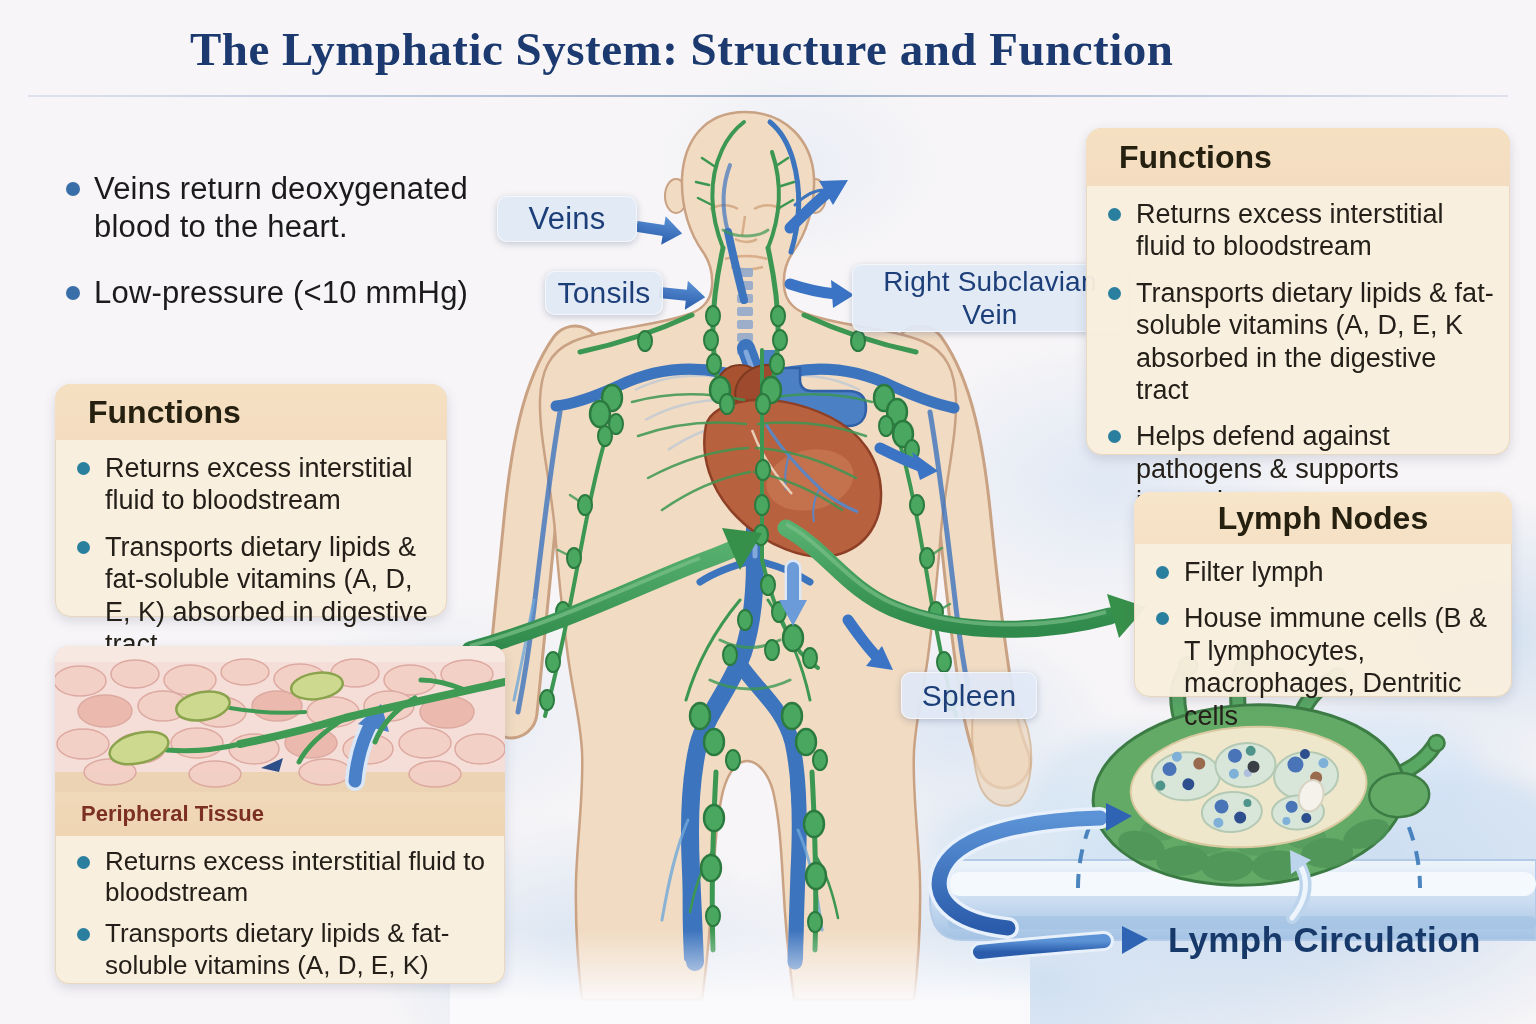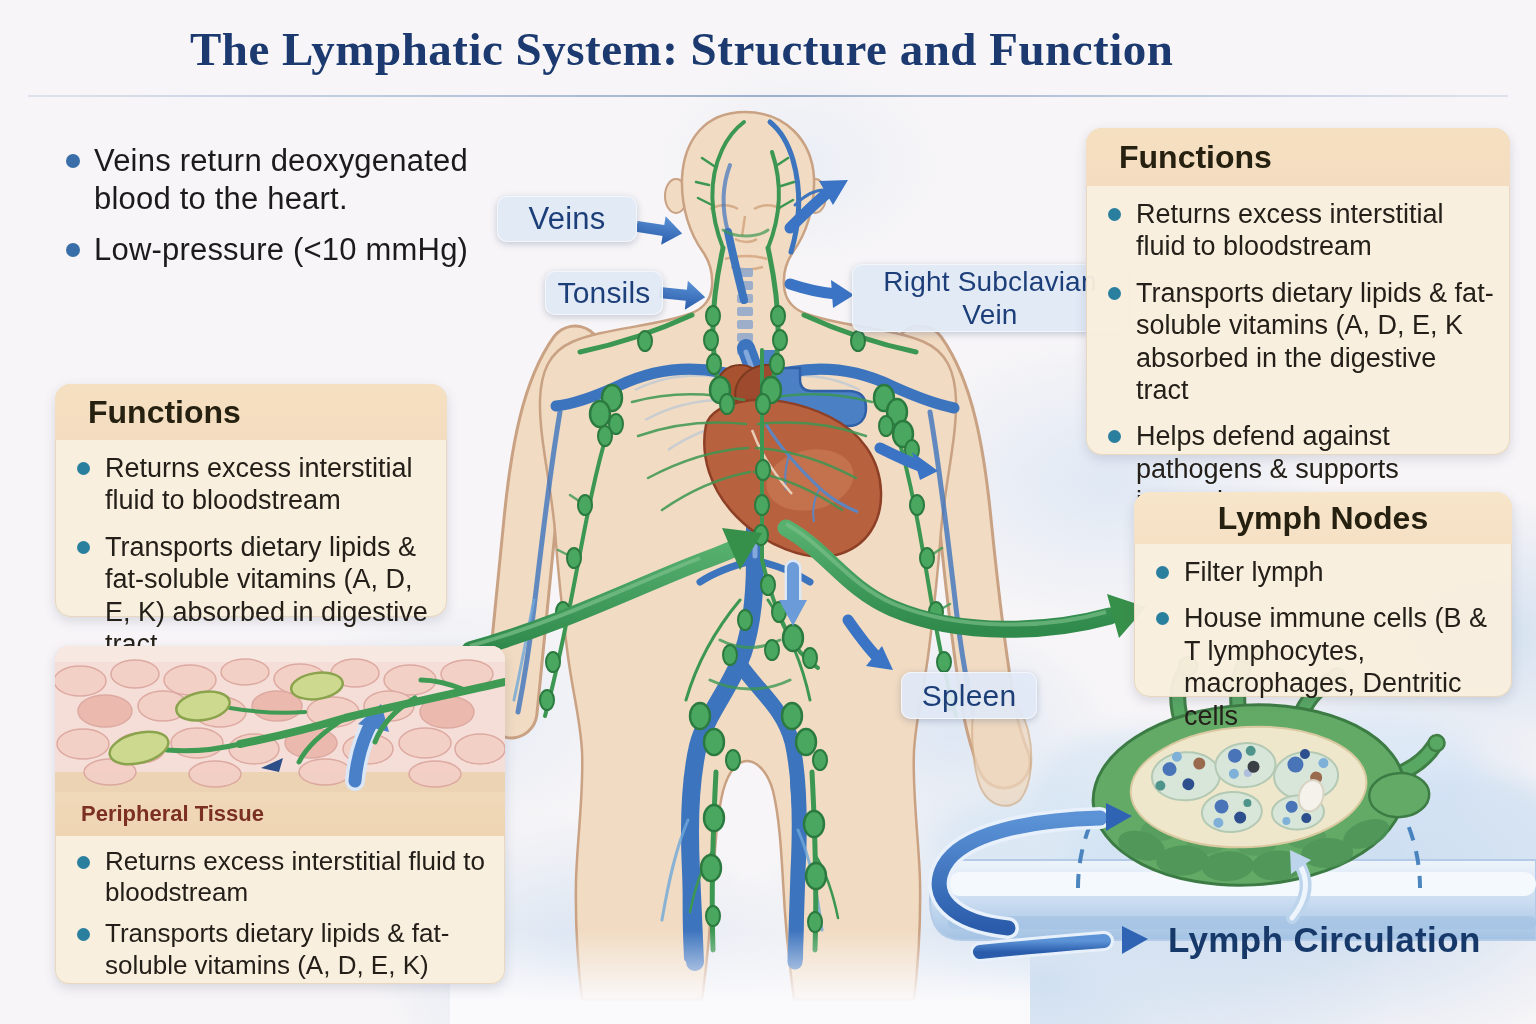--- a/index.html
+++ b/index.html
@@ -24,21 +24,21 @@
     color:#1c3a70;letter-spacing:.5px;white-space:nowrap;
     text-shadow:0 1px 1px rgba(255,255,255,.8);
   }
   .title-rule{position:absolute;left:28px;top:95px;width:1480px;height:2px;z-index:3;
     background:linear-gradient(to right,rgba(150,170,205,.25),rgba(140,163,200,.85),rgba(150,170,205,.25));}
   
   .intro{position:absolute;left:58px;top:142px;width:480px;z-index:3;}
   ul.blist{list-style:none;margin:0;padding:0;}
   ul.blist li{position:relative;padding-left:36px;color:#1b1b1d;}
   ul.blist li::before{content:"";position:absolute;left:8px;border-radius:50%;}
-  .intro ul.blist li{font-size:31px;line-height:1.22;margin-bottom:13px;letter-spacing:.2px;}
+  .intro ul.blist li{font-size:31px;line-height:1.22;margin-bottom:13px;letter-spacing:.2px;margin-top:28px;}
   .intro ul.blist li::before{width:14px;height:14px;top:12px;background:#3a6ea8;}
   
   .box{position:absolute;z-index:3;border-radius:16px;
     background:rgba(249,238,222,.96);
     box-shadow:0 4px 12px rgba(70,80,110,.18), inset 0 0 0 1px rgba(220,200,170,.6);}
   .box .hdr{border-radius:16px 16px 0 0;background:linear-gradient(to bottom,#f6e0c2,#f3dcbf);
     display:flex;align-items:center;padding:0 33px;
     font-weight:700;color:#25200f;}
   .box .bod{padding:12px 14px 10px 14px;}
   .box ul.blist li{font-size:27px;line-height:1.2;margin-bottom:14px;color:#242019;}

